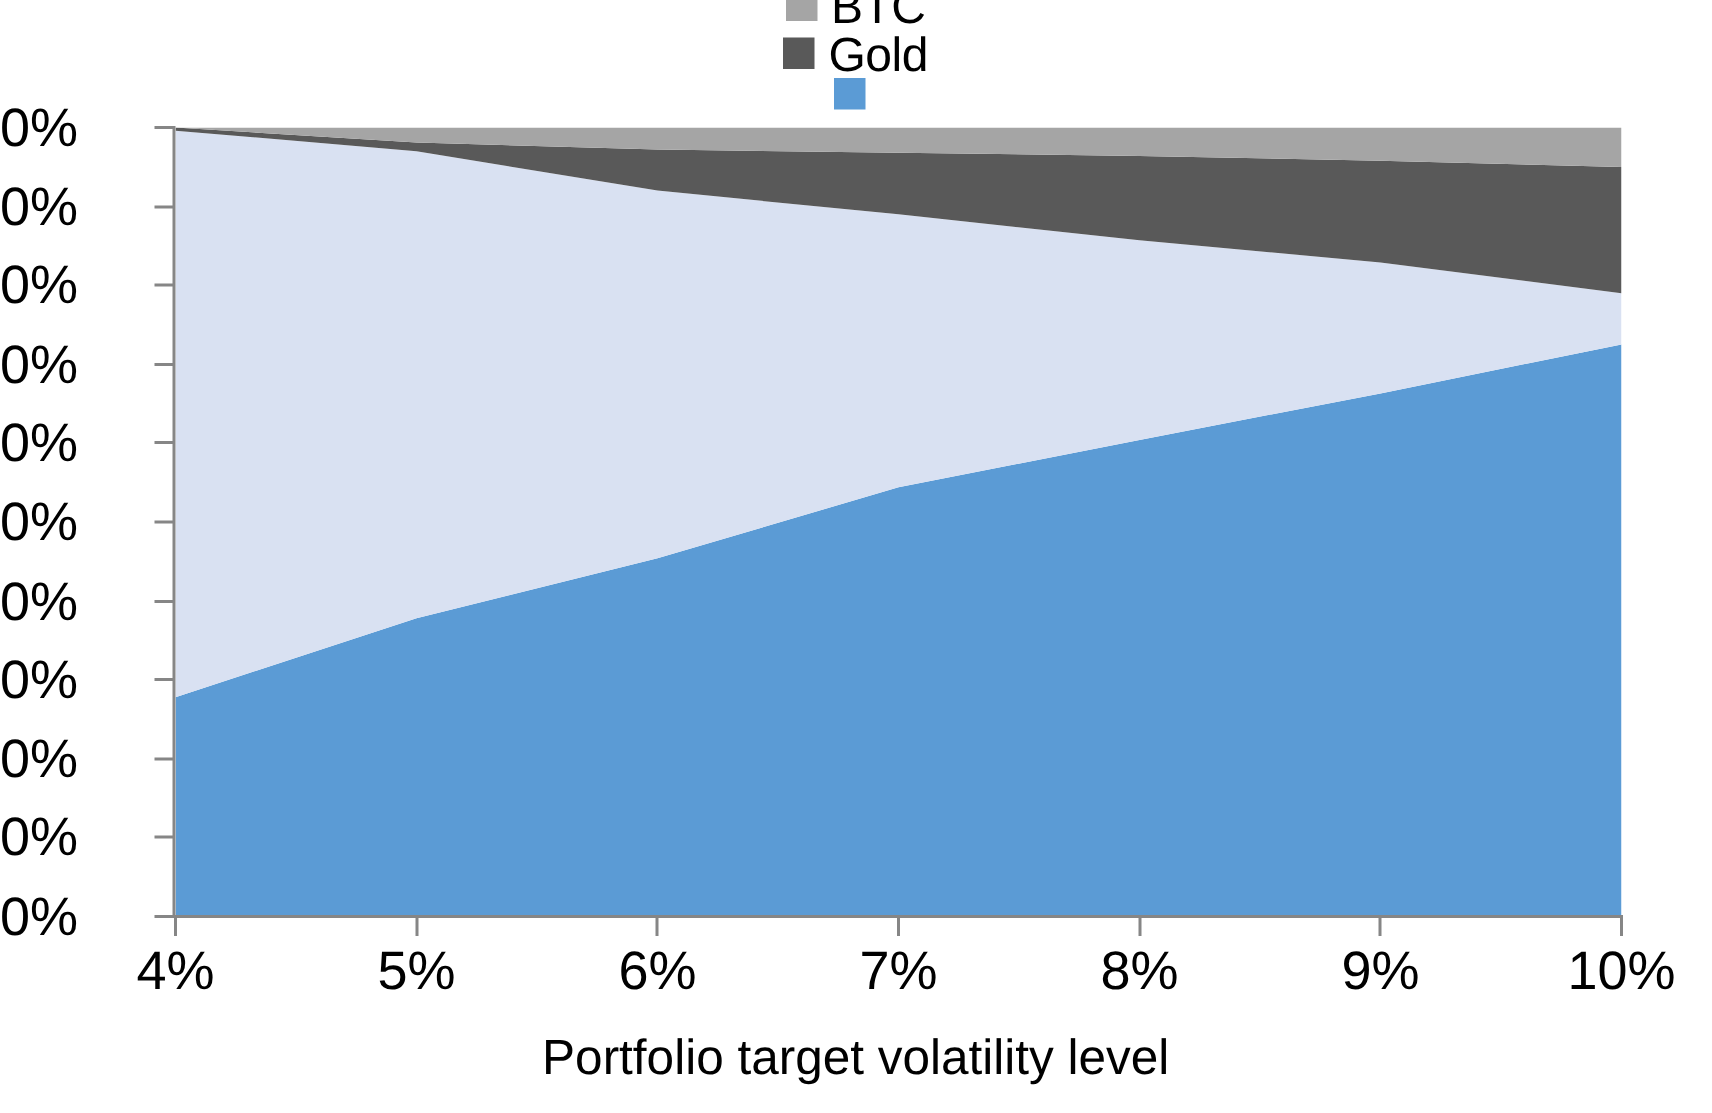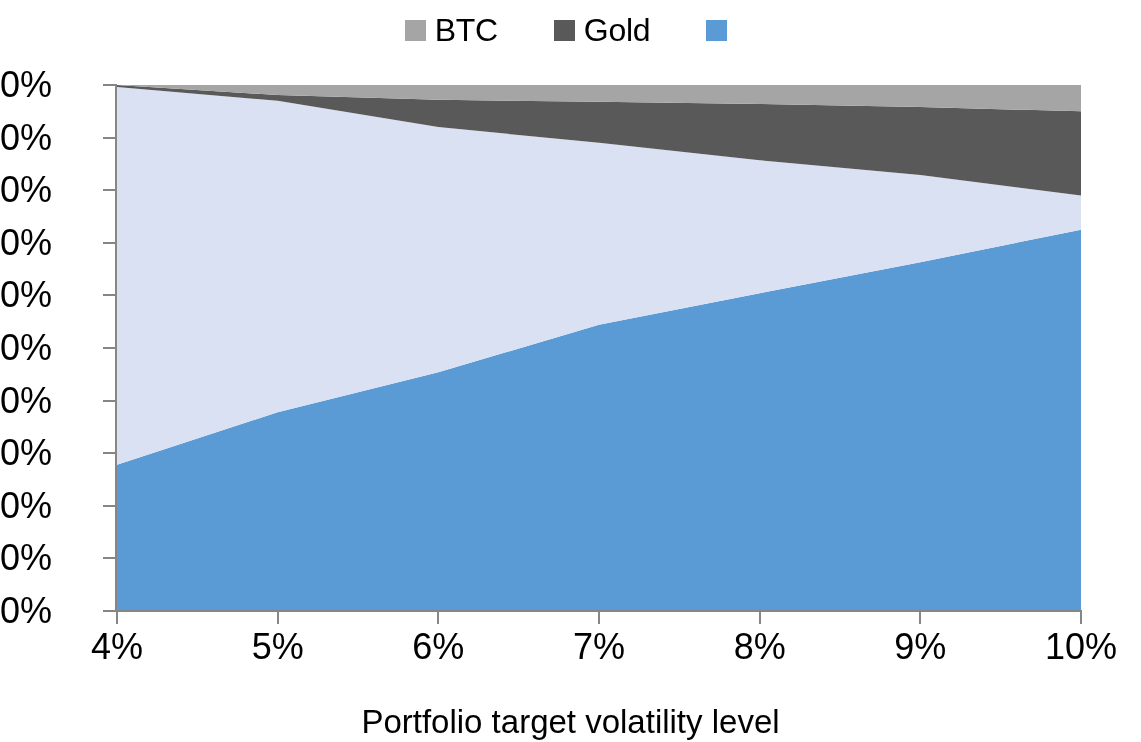--- a/index.html
+++ b/index.html
@@ -25,20 +25,21 @@
   #legend {
     position: absolute;
     left: 0;
     top: 8px;
     width: 1141px;
     height: 44px;
     display: flex;
     justify-content: center;
     align-items: center;
     gap: 0;
+    flex-direction: column;
   }
   .legend-item {
     display: flex;
     align-items: center;
     margin: 0 28px;
   }
   .legend-swatch {
     width: 21px;
     height: 21px;
     margin-right: 9px;
@@ -123,21 +124,20 @@
 
   #x-axis-title {
     position: absolute;
     left: 0;
     top: 688px;
     width: 1141px;
     text-align: center;
     font-size: 33px;
     line-height: 34px;
     color: #000;
-    margin-top: 17px;
   }
 </style>
 </head>
 <body>
 
 <div id="chart-root">
 
   <div id="legend">
     <div class="legend-item">
       <span class="legend-swatch" style="background: rgb(165, 165, 165);"></span>

